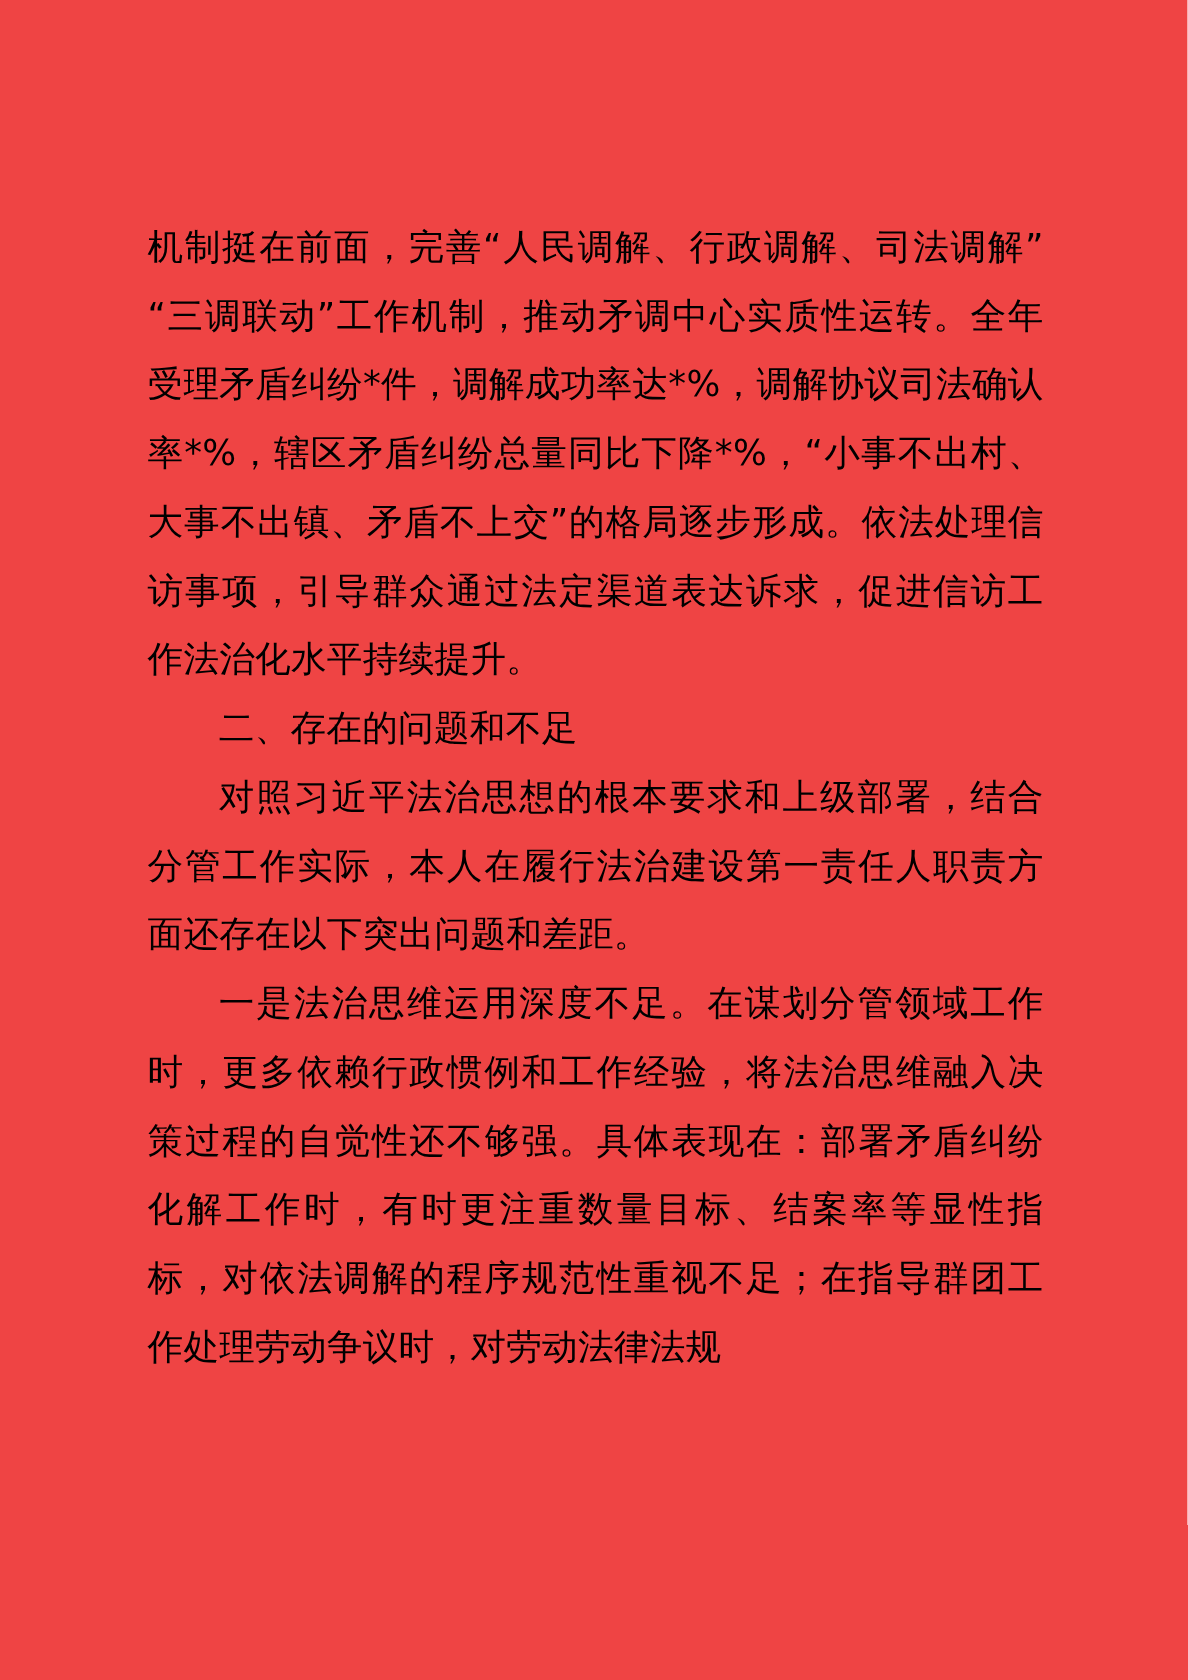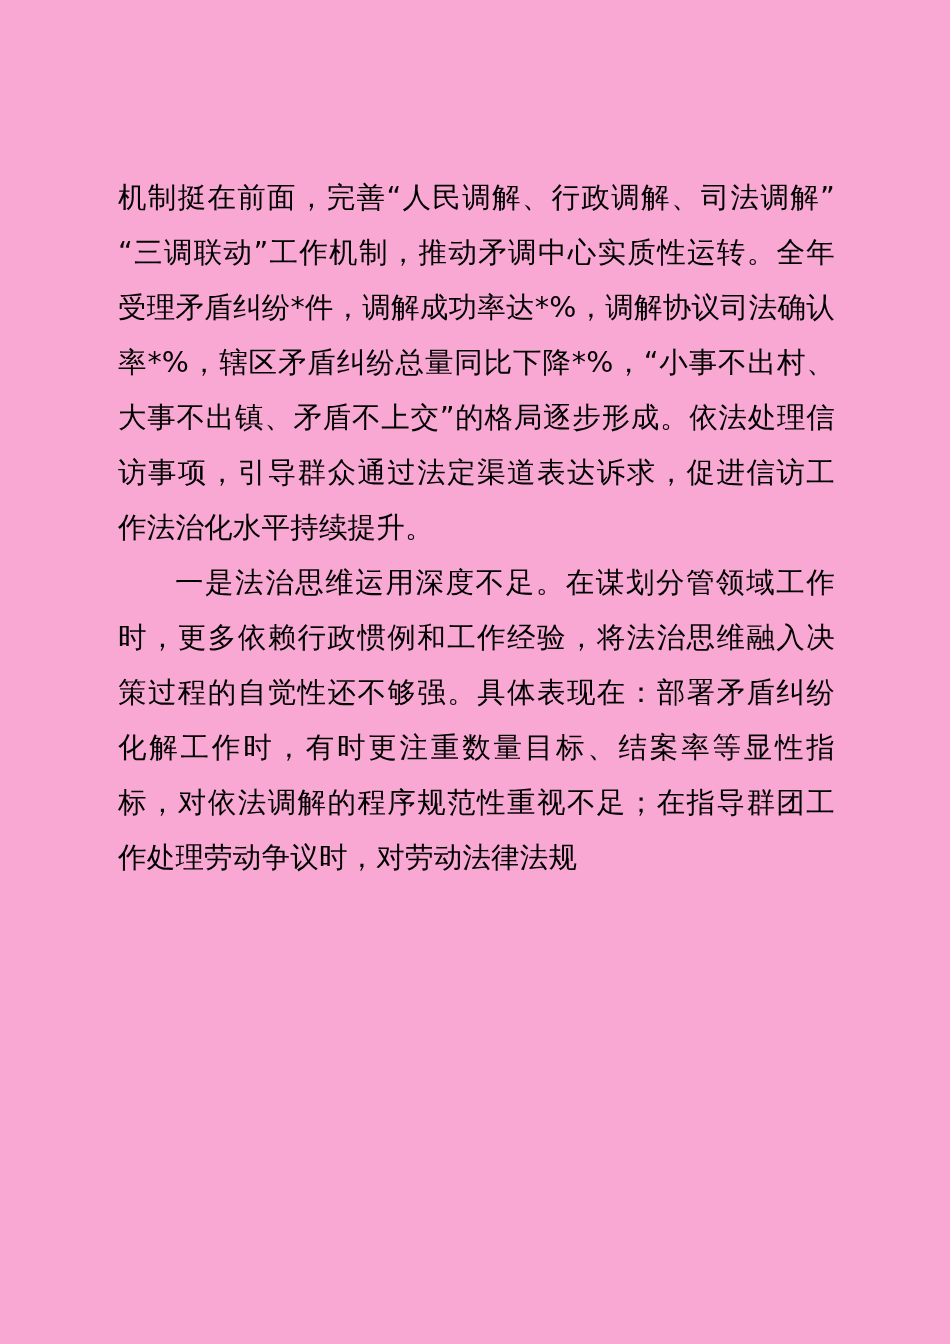--- a/index.html
+++ b/index.html
@@ -13,21 +13,21 @@
     font-family: "DejaVu Sans", "Liberation Sans", sans-serif;
     color: #000000;
     overflow: hidden;
   }
   .page {
     position: relative;
     width: 950px;
     height: 1344px;
     box-sizing: border-box;
     padding: 170px 115px 40px 118px;
-    background: #f9a8d4;
+    background: #ef4444;
   }
   .doc-body {
     font-size: 28.5px;
     line-height: 55px;
     letter-spacing: 0.2px;
     text-align: justify;
     text-justify: inter-ideograph;
   }
   p.para {
     margin: 0;
@@ -41,15 +41,17 @@
     text-indent: 0;
     word-break: break-all;
   }
 </style>
 </head>
 <body>
 
 <div class="page">
   <div class="doc-body">
     <p class="cont">机制挺在前面，完善“人民调解、行政调解、司法调解”“三调联动”工作机制，推动矛调中心实质性运转。全年受理矛盾纠纷*件，调解成功率达*%，调解协议司法确认率*%，辖区矛盾纠纷总量同比下降*%，“小事不出村、大事不出镇、矛盾不上交”的格局逐步形成。依法处理信访事项，引导群众通过法定渠道表达诉求，促进信访工作法治化水平持续提升。</p>
+    <p class="para">二、存在的问题和不足</p>
+    <p class="para">对照习近平法治思想的根本要求和上级部署，结合分管工作实际，本人在履行法治建设第一责任人职责方面还存在以下突出问题和差距。</p>
     <p class="para">一是法治思维运用深度不足。在谋划分管领域工作时，更多依赖行政惯例和工作经验，将法治思维融入决策过程的自觉性还不够强。具体表现在：部署矛盾纠纷化解工作时，有时更注重数量目标、结案率等显性指标，对依法调解的程序规范性重视不足；在指导群团工作处理劳动争议时，对劳动法律法规</p>
   </div>
 </div>
 
 </body></html>

